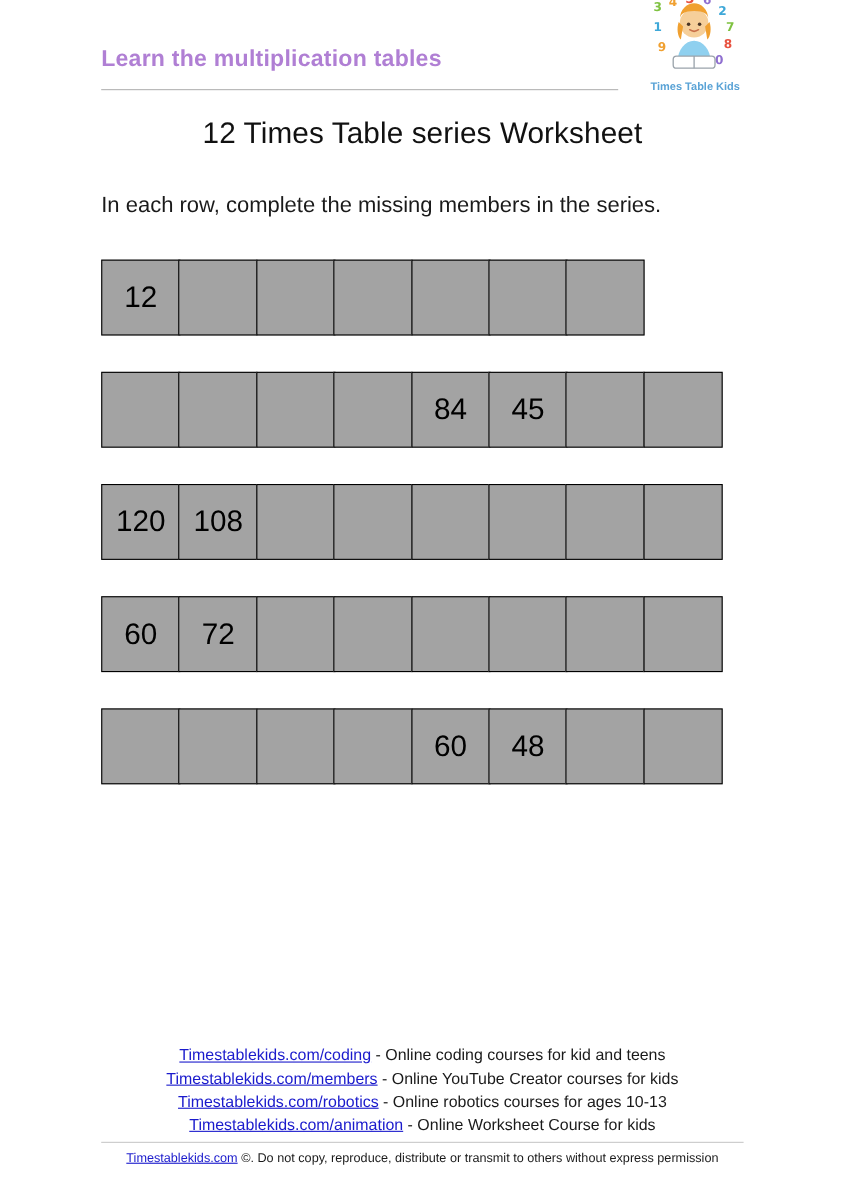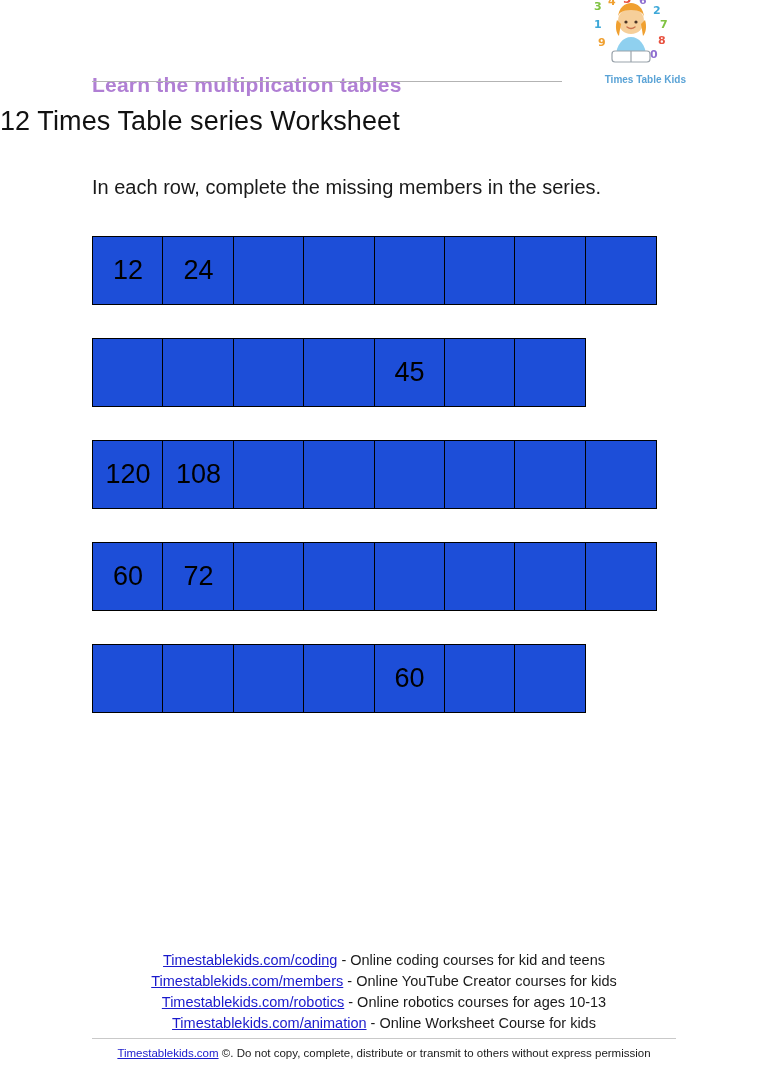--- a/index.html
+++ b/index.html
@@ -33,21 +33,20 @@
   }
   .header-title {
     position: absolute;
     left: 92px;
     top: 20px;
     font-size: 21px;
     font-weight: bold;
     color: #b07fd4;
     letter-spacing: 0.2px;
     white-space: nowrap;
-    margin-top: 31px;
   }
   .header-rule {
     position: absolute;
     left: 92px;
     top: 59px;
     width: 470px;
     height: 1px;
     background: #b3b3b3;
   }
 
@@ -64,33 +63,33 @@
     left: 12px;
     top: 0;
     width: 84px;
     height: 80px;
   }
   .logo-caption {
     position: absolute;
     left: 0;
     top: 80px;
     width: 108px;
-    text-align: right;
+    text-align: center;
     font-size: 10px;
     font-weight: bold;
     color: #5aa3d6;
   }
 
   
   .worksheet-title {
     position: absolute;
     left: 0;
     top: 106px;
     width: 768px;
-    text-align: left;
+    text-align: center;
     font-size: 27px;
     color: #111111;
     letter-spacing: 0.1px;
   }
 
   .instructions {
     position: absolute;
     left: 92px;
     top: 176px;
     font-size: 20px;
@@ -112,21 +111,21 @@
     width: 72px;
     height: 69px;
     border: 1.6px solid #000000;
     margin-left: -1.6px;
     box-sizing: border-box;
     display: flex;
     align-items: center;
     justify-content: center;
     font-size: 27px;
     color: #000000;
-    background: #1d4ed8;
+    background: #a3a3a3;
   }
   .cell:first-child { margin-left: 0; }
 
   
   .footer-links {
     position: absolute;
     left: 0;
     top: 950px;
     width: 768px;
     text-align: center;
@@ -201,33 +200,33 @@
     </div>
     <div class="logo-caption">Times Table Kids</div>
   </div>
 
   <div class="worksheet-title">12 Times Table series Worksheet</div>
   <div class="instructions">In each row, complete the missing members in the series.</div>
 
   <div class="rows">
     <div class="row">
       <div class="cell">12</div>
-      <div class="cell">24</div>
-      <div class="cell"></div>
-      <div class="cell"></div>
-      <div class="cell"></div>
-      <div class="cell"></div>
-      <div class="cell"></div>
-      <div class="cell"></div>
-    </div>
-    <div class="row">
-      <div class="cell"></div>
-      <div class="cell"></div>
-      <div class="cell"></div>
-      <div class="cell"></div>
+      <div class="cell"></div>
+      <div class="cell"></div>
+      <div class="cell"></div>
+      <div class="cell"></div>
+      <div class="cell"></div>
+      <div class="cell"></div>
+    </div>
+    <div class="row">
+      <div class="cell"></div>
+      <div class="cell"></div>
+      <div class="cell"></div>
+      <div class="cell"></div>
+      <div class="cell">84</div>
       <div class="cell">45</div>
       <div class="cell"></div>
       <div class="cell"></div>
     </div>
     <div class="row">
       <div class="cell">120</div>
       <div class="cell">108</div>
       <div class="cell"></div>
       <div class="cell"></div>
       <div class="cell"></div>
@@ -244,20 +243,21 @@
       <div class="cell"></div>
       <div class="cell"></div>
       <div class="cell"></div>
     </div>
     <div class="row">
       <div class="cell"></div>
       <div class="cell"></div>
       <div class="cell"></div>
       <div class="cell"></div>
       <div class="cell">60</div>
+      <div class="cell">48</div>
       <div class="cell"></div>
       <div class="cell"></div>
     </div>
   </div>
 
   <div class="footer-links">
     <div class="footer-line">
       <a href="#">Timestablekids.com/coding</a><span> - Online coding courses for kid and teens</span>
     </div>
     <div class="footer-line">
@@ -267,16 +267,16 @@
       <a href="#">Timestablekids.com/robotics</a><span> - Online robotics courses for ages 10-13</span>
     </div>
     <div class="footer-line">
       <a href="#">Timestablekids.com/animation</a><span> - Online Worksheet Course for kids</span>
     </div>
   </div>
 
   <div class="footer-rule"></div>
 
   <div class="copyright">
-    <a href="#">Timestablekids.com</a><span> ©. Do not copy, complete, distribute or transmit to others without express permission</span>
+    <a href="#">Timestablekids.com</a><span> ©. Do not copy, reproduce, distribute or transmit to others without express permission</span>
   </div>
 
 </div>
 
 </body></html>

